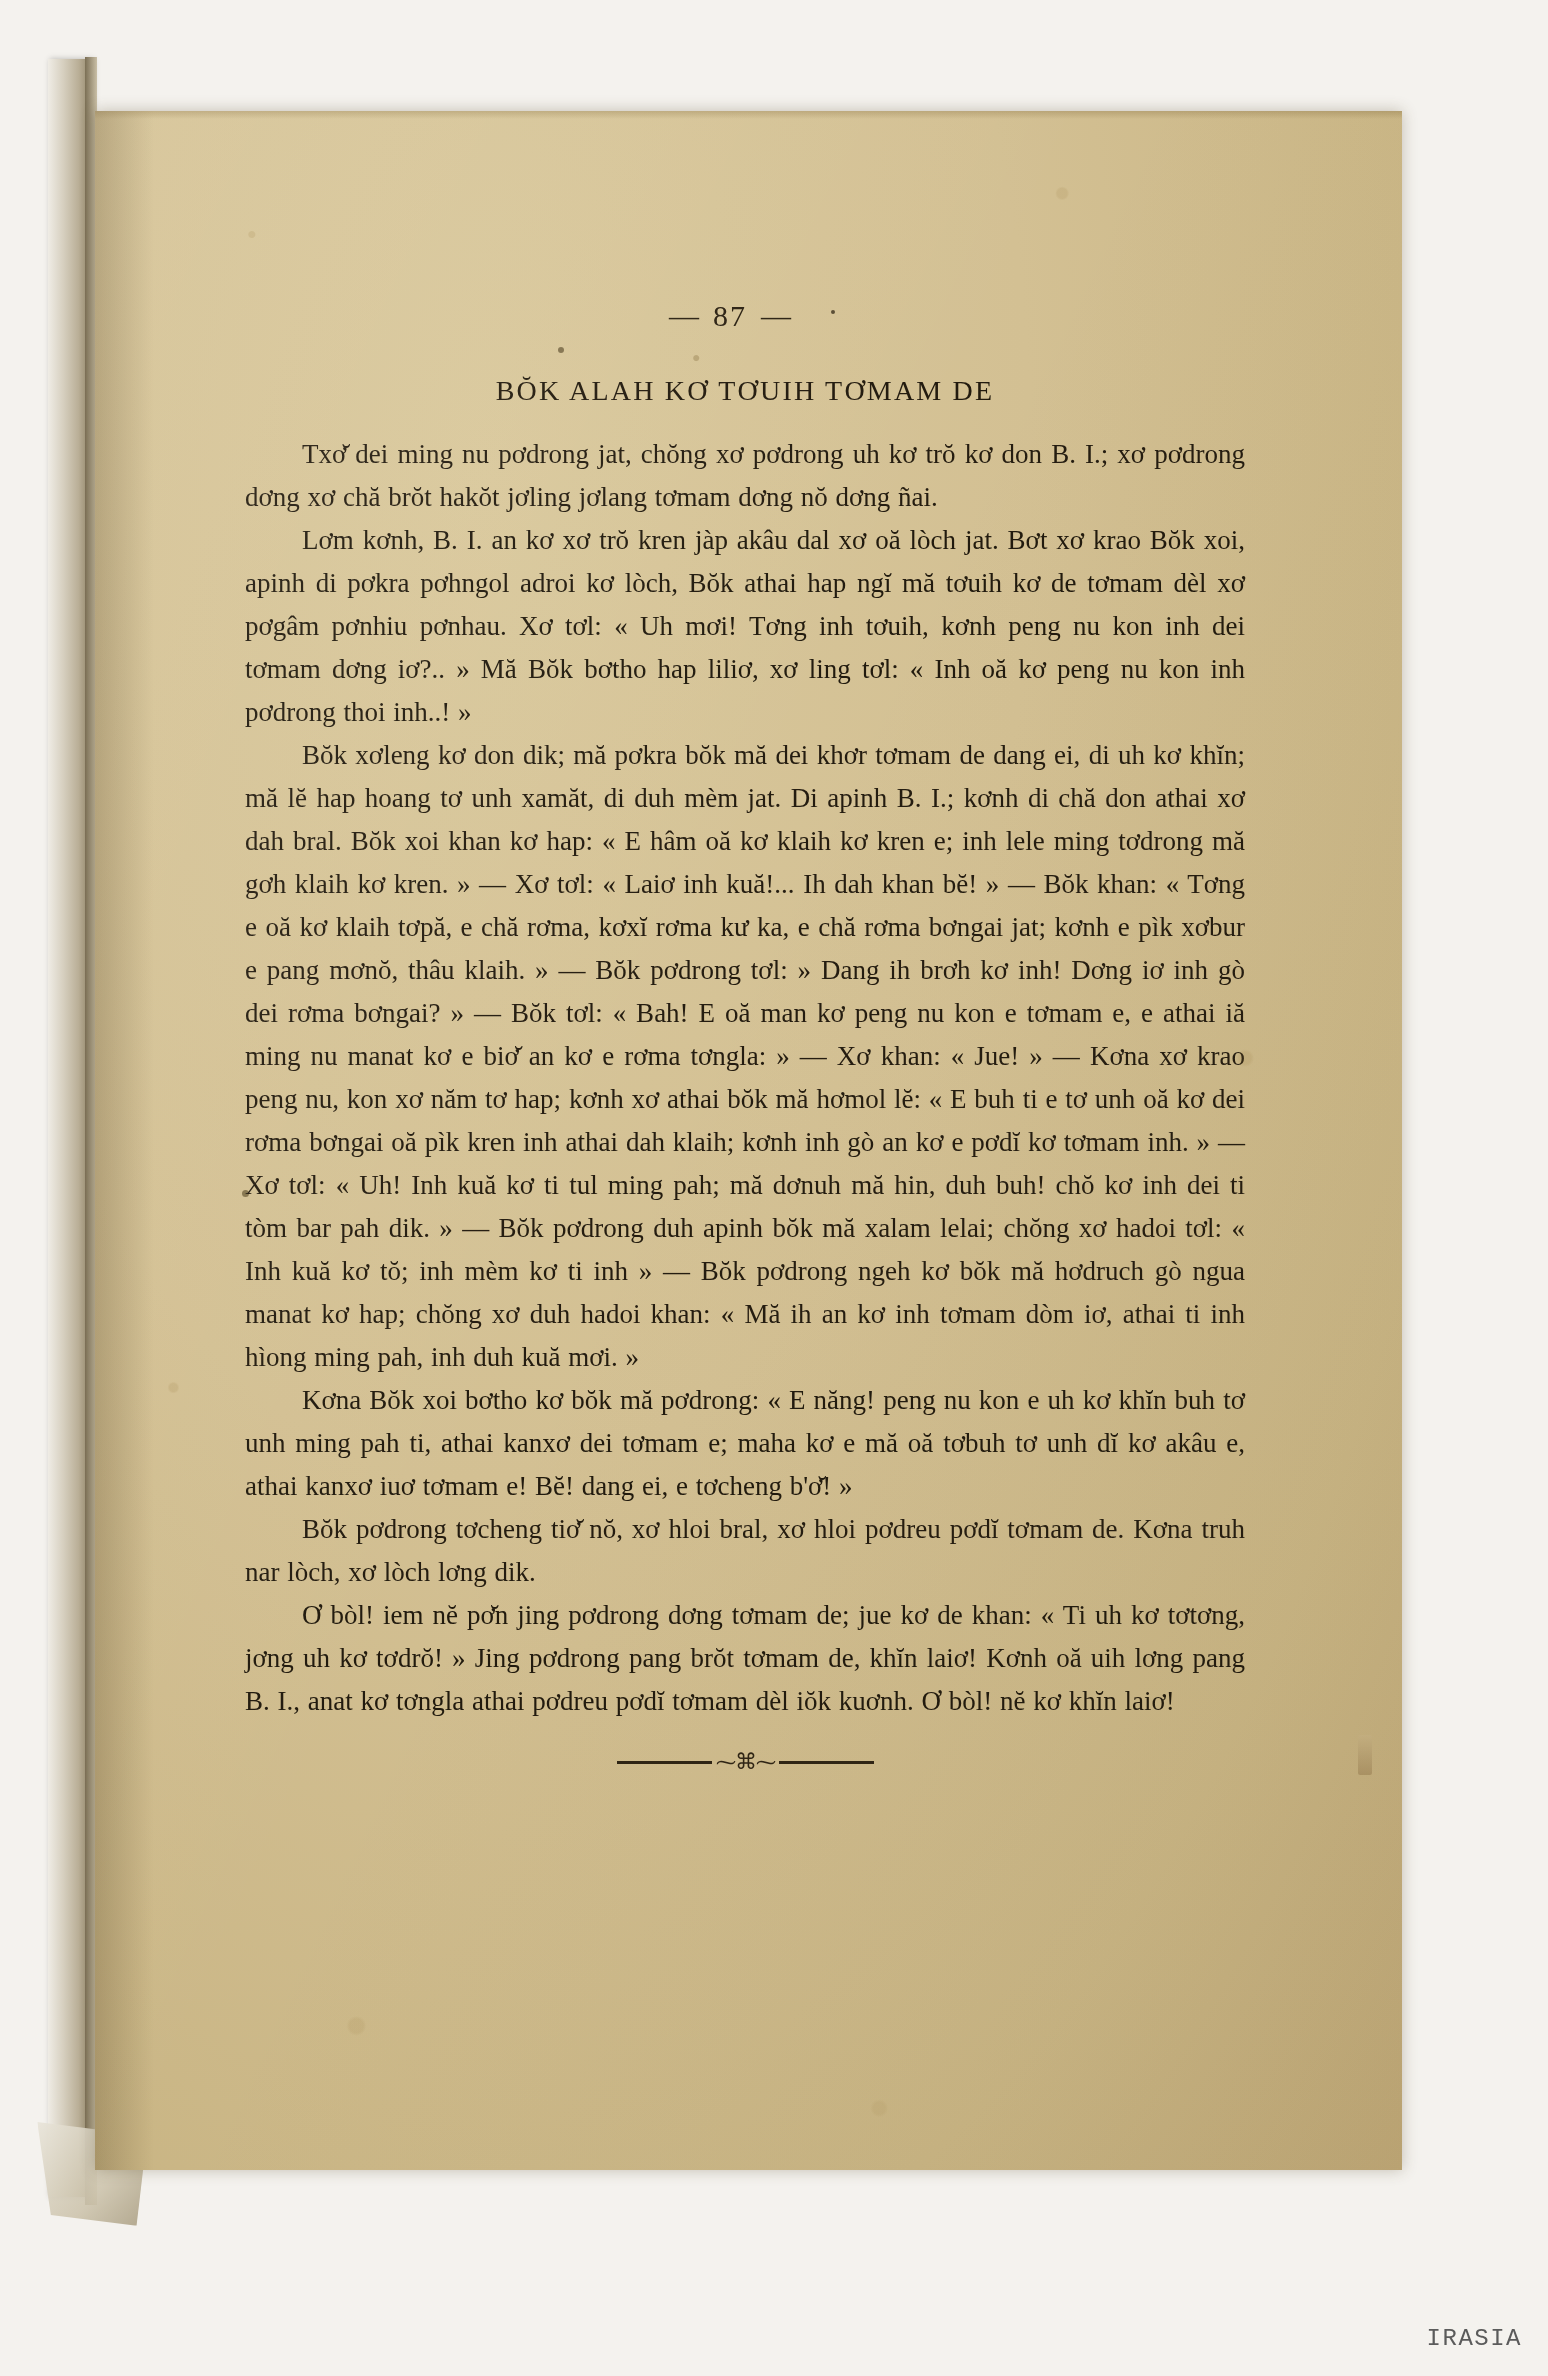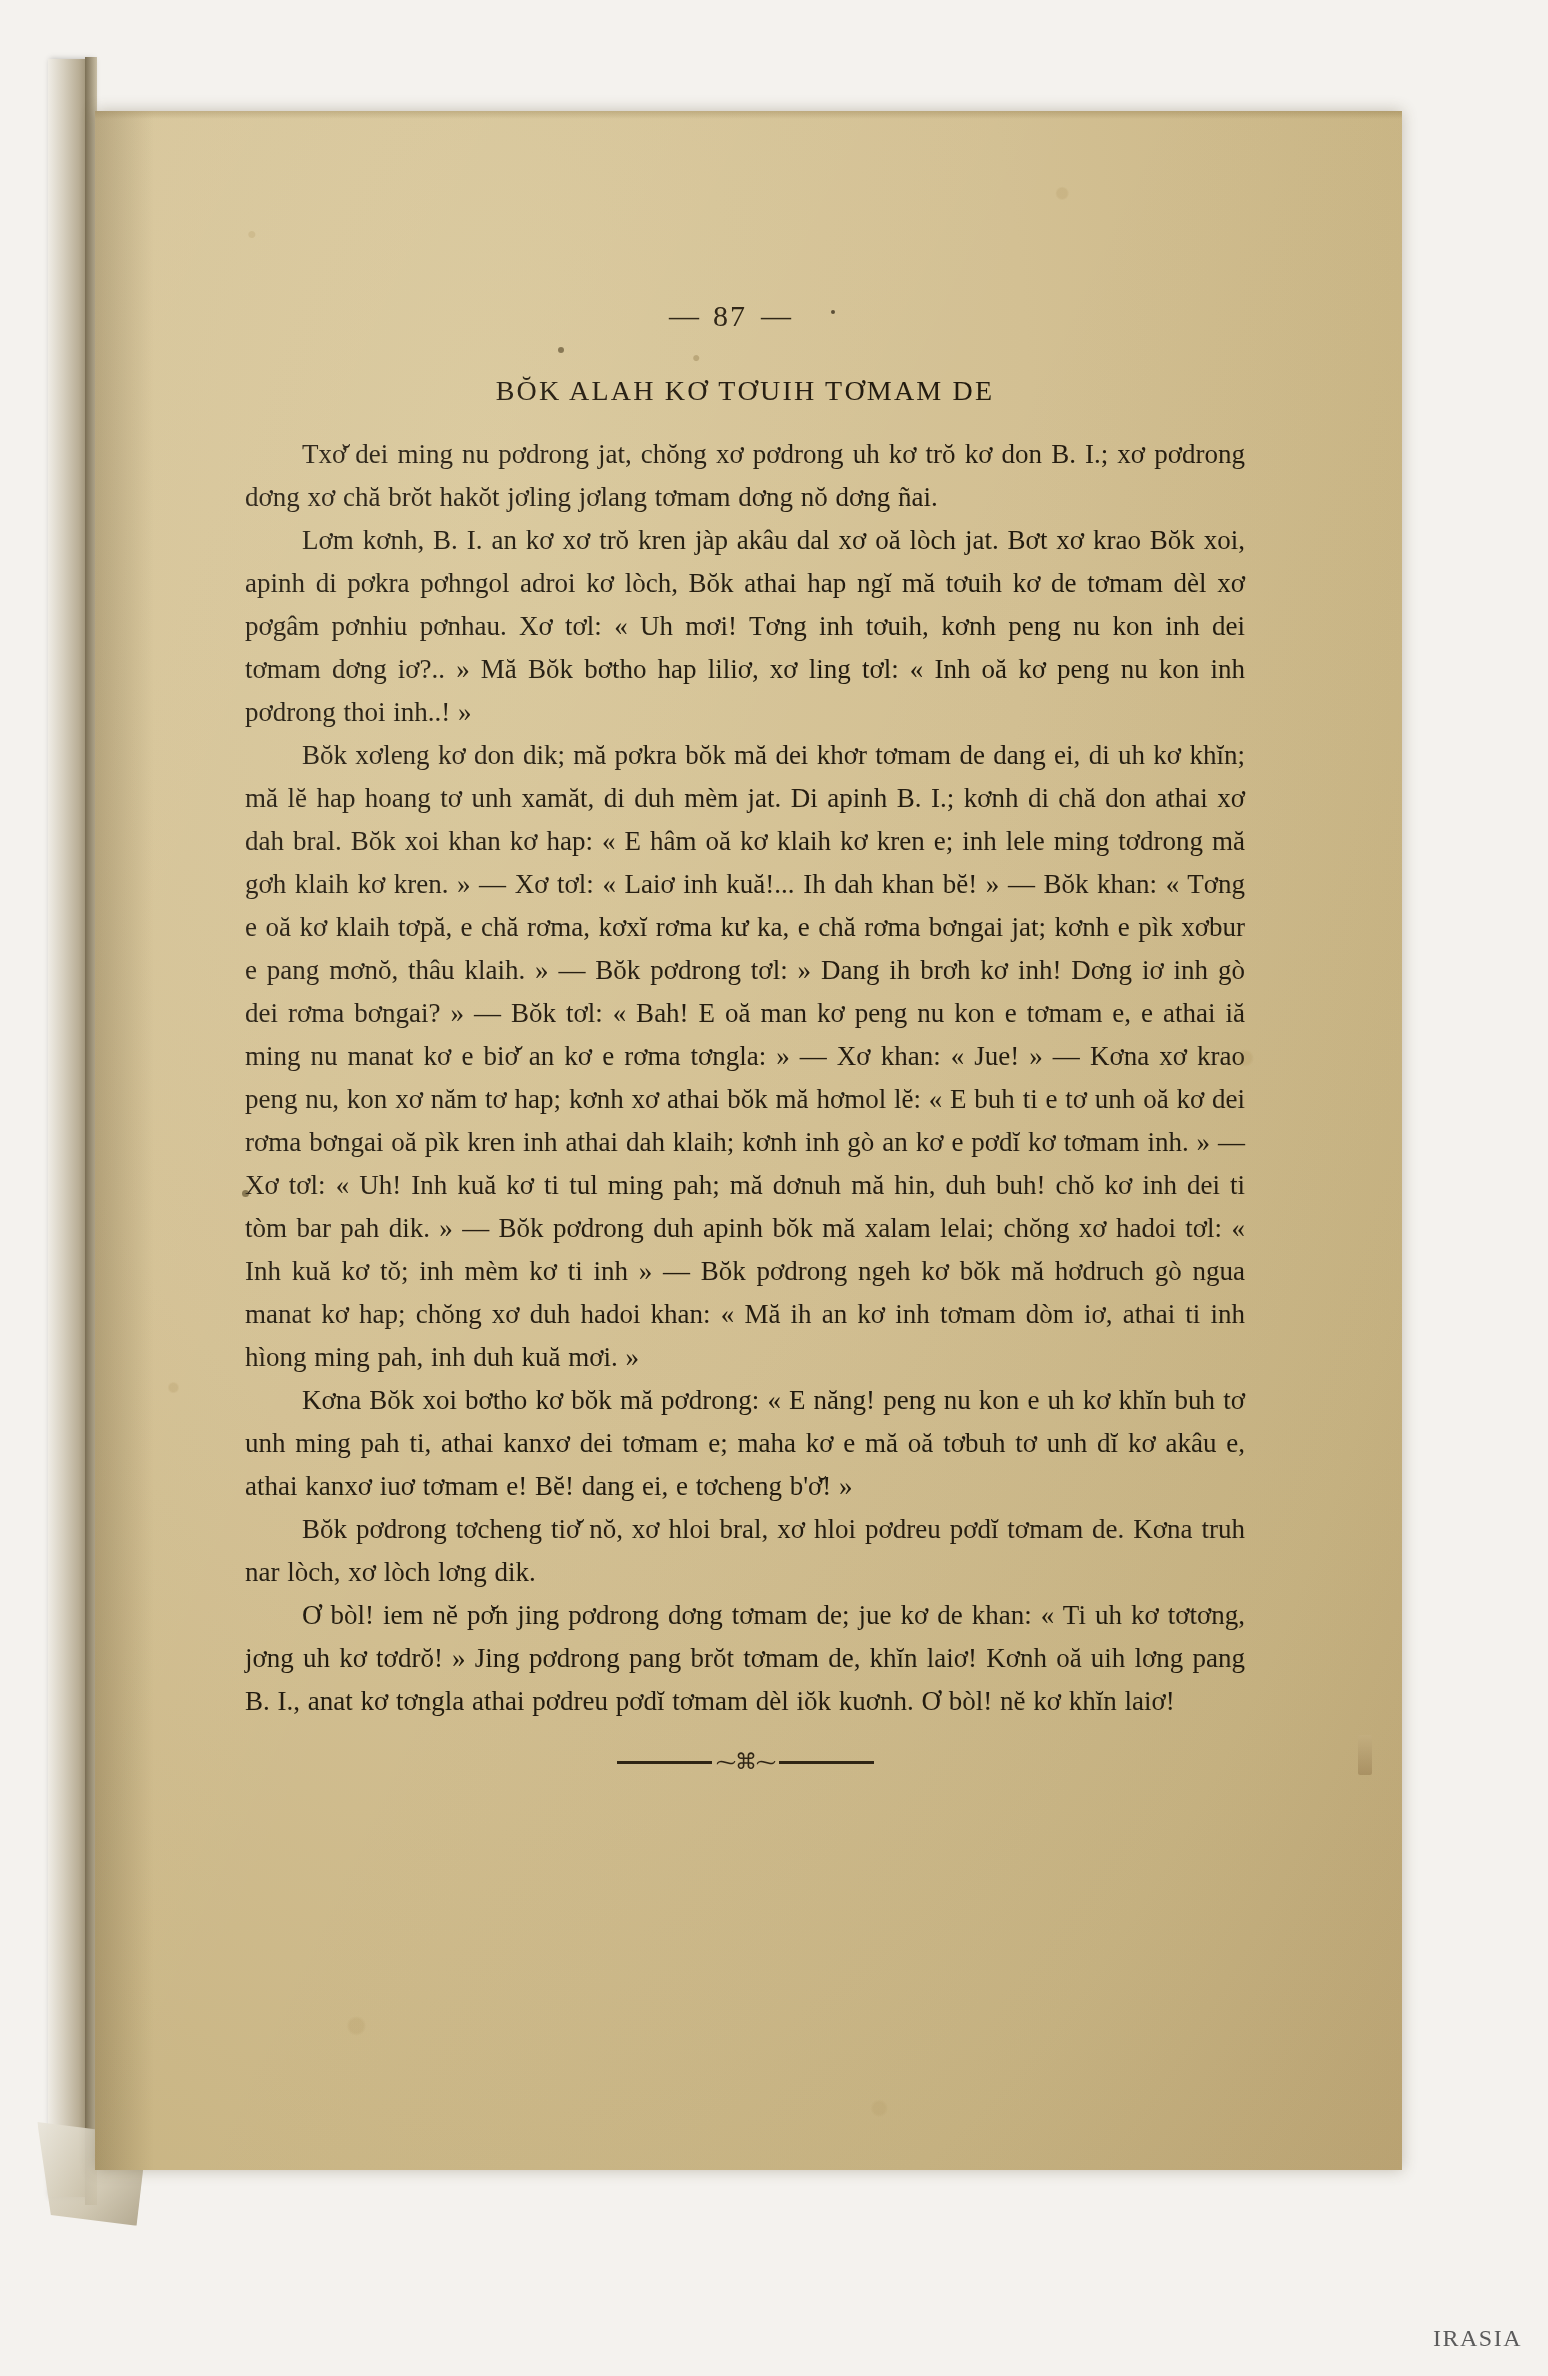--- a/index.html
+++ b/index.html
@@ -201,21 +201,21 @@
     text-align: center;
     line-height: 22px;
     letter-spacing: -2px;
   }
 
   
   #watermark {
     position: absolute;
     right: 26px;
     bottom: 24px;
-    font-family: Liberation Serif, serif;
+    font-family: Liberation Mono, monospace;
     font-size: 24px;
     letter-spacing: 1.5px;
     color: #5b5b5b;
   }
 </style>
 </head>
 <body>
 
 <div id="scan-bed">
 

